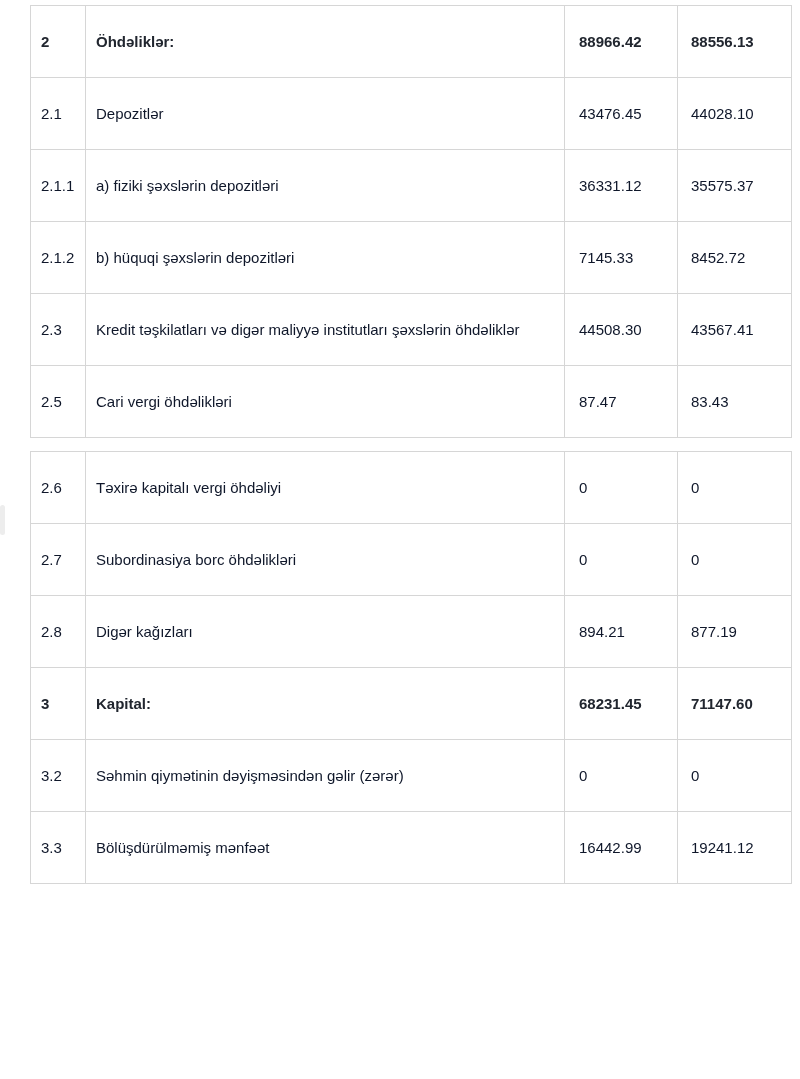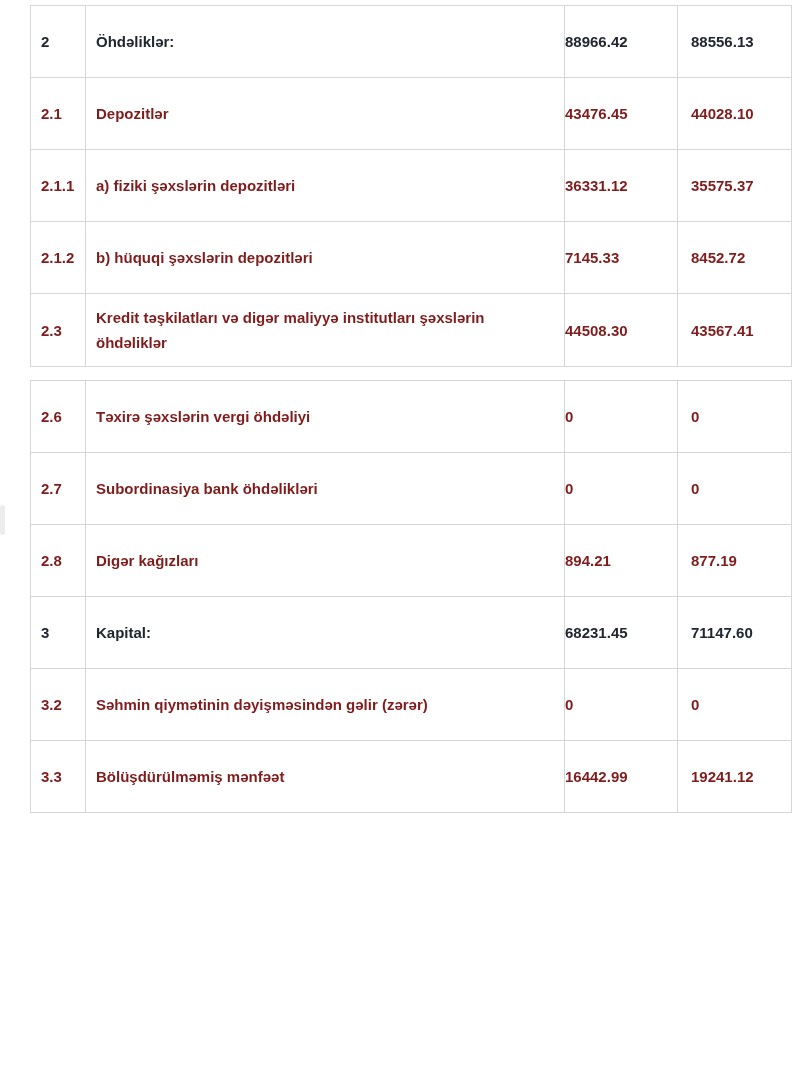--- a/index.html
+++ b/index.html
@@ -25,36 +25,36 @@
     width: 761px;
     table-layout: fixed;
   }
   table.seg + table.seg {
     margin-top: 13px;
   }
   td {
     border: 1px solid #d6d6d6;
     font-size: 15px;
     line-height: 25px;
-    color: #7f1d1d;
+    color: #0f172a;
     vertical-align: middle;
     height: 49px;
     padding: 0;
     overflow: hidden;
     white-space: normal;
     word-wrap: break-word;
-    font-weight: bold;
   }
   td.c-code {
     padding-left: 10px;
   }
   td.c-name {
     padding: 11px 22px 11px 10px;
   }
   td.c-v1 {
+    padding-left: 14px;
   }
   td.c-v2 {
     padding-left: 13px;
   }
   tr.bold td {
     font-weight: bold;
     color: #21262f;
   }
   .edge-artifact {
     position: absolute;
@@ -103,39 +103,45 @@
           <td class="c-name">b) hüquqi şəxslərin depozitləri</td>
           <td class="c-v1">7145.33</td>
           <td class="c-v2">8452.72</td>
         </tr>
         <tr>
           <td class="c-code">2.3</td>
           <td class="c-name">Kredit təşkilatları və digər maliyyə institutları şəxslərin öhdəliklər</td>
           <td class="c-v1">44508.30</td>
           <td class="c-v2">43567.41</td>
         </tr>
+        <tr>
+          <td class="c-code">2.5</td>
+          <td class="c-name">Cari vergi öhdəlikləri</td>
+          <td class="c-v1">87.47</td>
+          <td class="c-v2">83.43</td>
+        </tr>
       </tbody>
   </table>
   <table class="seg">
     <colgroup>
       <col style="width:55px">
       <col style="width:479px">
       <col style="width:113px">
       <col style="width:114px">
     </colgroup>
     <tbody>
         <tr>
           <td class="c-code">2.6</td>
-          <td class="c-name">Təxirə şəxslərin vergi öhdəliyi</td>
+          <td class="c-name">Təxirə kapitalı vergi öhdəliyi</td>
           <td class="c-v1">0</td>
           <td class="c-v2">0</td>
         </tr>
         <tr>
           <td class="c-code">2.7</td>
-          <td class="c-name">Subordinasiya bank öhdəlikləri</td>
+          <td class="c-name">Subordinasiya borc öhdəlikləri</td>
           <td class="c-v1">0</td>
           <td class="c-v2">0</td>
         </tr>
         <tr>
           <td class="c-code">2.8</td>
           <td class="c-name">Digər kağızları</td>
           <td class="c-v1">894.21</td>
           <td class="c-v2">877.19</td>
         </tr>
         <tr class="bold">

